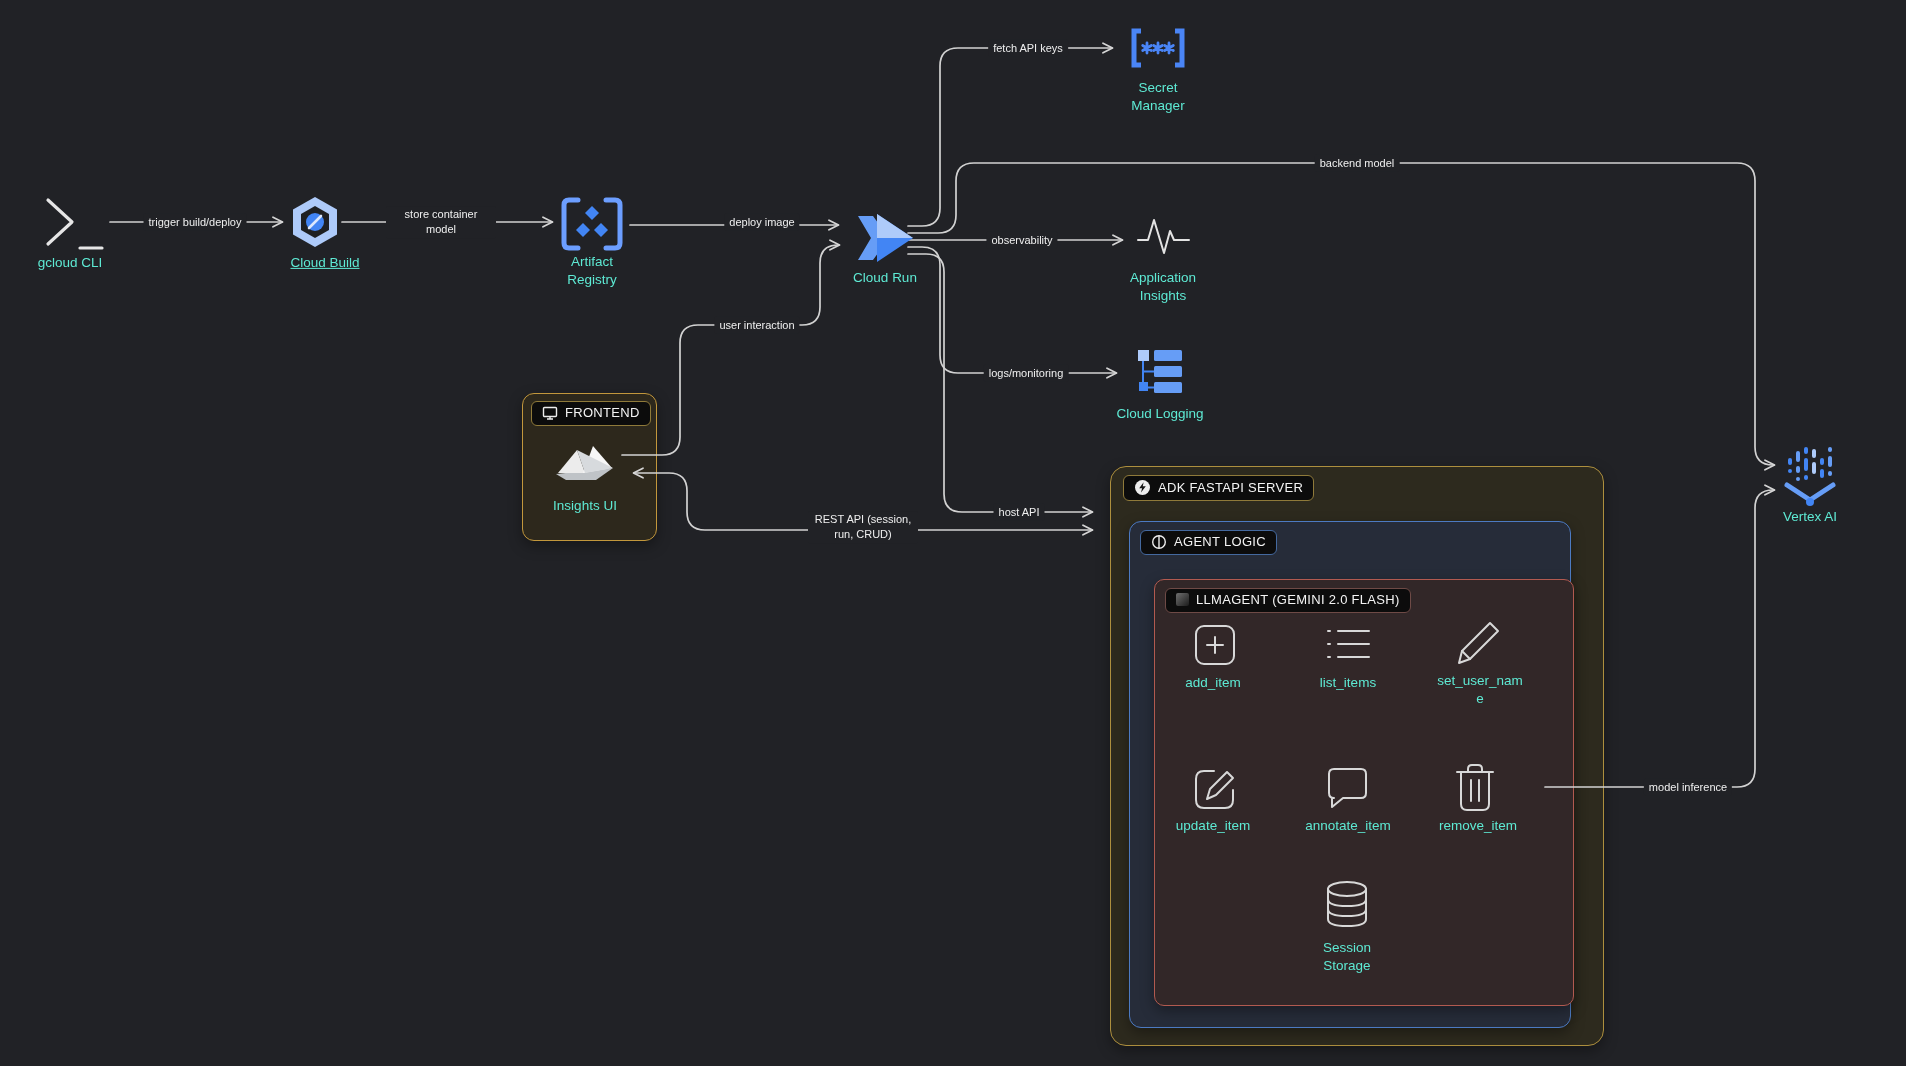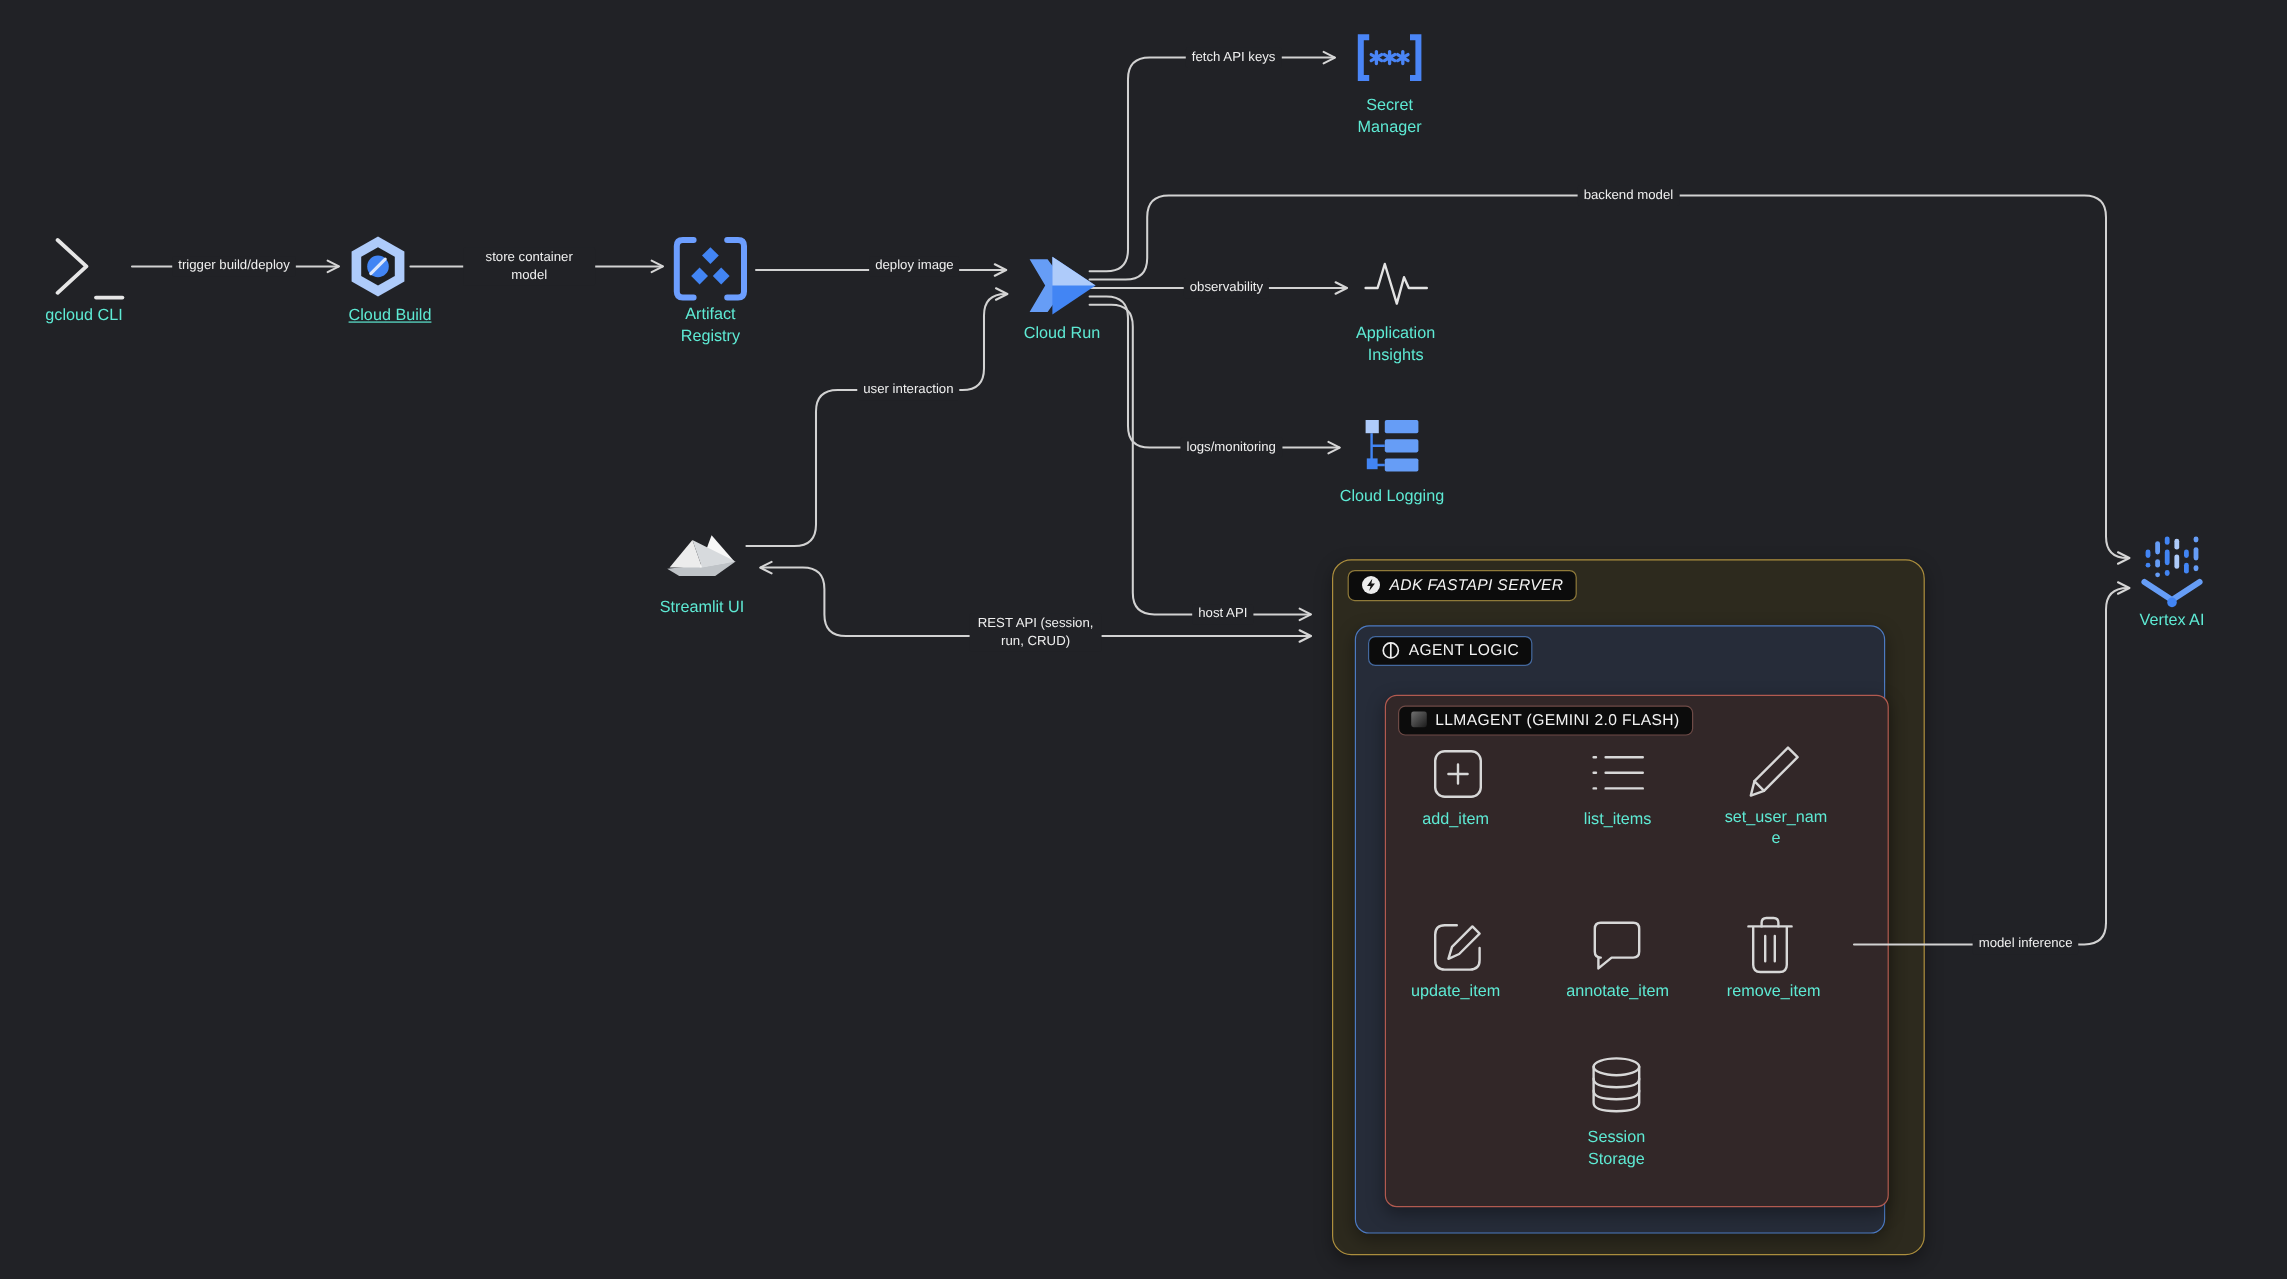--- a/index.html
+++ b/index.html
@@ -10,21 +10,21 @@
   .box-frontend{left:522px;top:393px;width:133px;height:146px;border:1.5px solid #c2973c;background:#2d281c;}
   .box-adk{left:1110px;top:466px;width:492px;height:578px;border:1.5px solid #ad8f3e;border-radius:16px;background:#2d2a1e;}
   .box-agent{left:18px;top:54px;width:440px;height:505px;border:1.5px solid #4c7ac2;background:#262c39;}
   .box-llm{left:24px;top:57px;width:394px;height:425px;border:1.5px solid #b25a50;border-radius:10px;background:#322728;padding-left:24px;}
   
   .tag{position:absolute;display:inline-flex;align-items:center;gap:7px;background:#0c0c0c;
        border:1px solid #8f7a3a;padding:3px 10px 4px;border-radius:6px;font-size:13px;
        color:#f4f4f4;letter-spacing:.3px;white-space:nowrap;line-height:1.2;}
   .tag svg{display:block;}
   .tag-frontend{left:8px;top:7px;}
-  .tag-adk{left:12px;top:8px;font-style:italic;}
+  .tag-adk{left:12px;top:8px;}
   .tag-agent{left:10px;top:8px;border-color:#44699f;}
   .tag-llm{left:10px;top:8px;border-color:#6e4a46;}
   .sq-grad{width:13px;height:13px;border-radius:2px;background:linear-gradient(135deg,#707070,#1b1b1b);display:inline-block;}
   
   .wires{position:absolute;left:0;top:0;z-index:2;pointer-events:none;}
   
   .lbl{position:absolute;z-index:3;transform:translate(-50%,-50%);text-align:center;
        font-size:13.5px;line-height:1.35;color:#5eead4;white-space:nowrap;}
   .wrap{white-space:normal;}
   .edge{font-size:11px;background:#212226;padding:1px 5px;border-radius:2px;color:#efefef;}
@@ -41,20 +41,29 @@
   .le-backend{left:1357px;top:163px;} .le-observ{left:1022px;top:240px;}
   .le-logs{left:1026px;top:373px;} .le-host{left:1019px;top:512px;}
   .le-user{left:757px;top:325px;} .le-rest{left:863px;top:527px;width:100px;}
   .le-model{left:1688px;top:787px;}
 </style>
 </head>
 <body>
 
 <div class="canvas">
 
+  <div class="gbox box-frontend">
+    <div class="tag tag-frontend">
+      <svg width="16" height="16" viewBox="0 0 16 16">
+        <rect x="1.5" y="2.5" width="13" height="9" rx="1" fill="none" stroke="#ededed" stroke-width="1.4"></rect>
+        <path d="M8 11.5 V14 M5 14 H11" stroke="#ededed" stroke-width="1.4" fill="none"></path>
+      </svg>
+      <span>FRONTEND</span>
+    </div>
+  </div>
 
   <div class="gbox box-adk">
     <div class="tag tag-adk">
       <svg width="17" height="17" viewBox="0 0 17 17">
         <circle cx="8.5" cy="8.5" r="7.5" fill="#ededed"></circle>
         <polygon points="9.6,3.2 5.2,9.3 8.1,9.3 7.0,13.6 11.8,7.3 8.8,7.3" fill="#141414"></polygon>
       </svg>
       <span>ADK FASTAPI SERVER</span>
     </div>
 
@@ -215,21 +224,21 @@
   </svg>
 
   <div class="lbl lb-gcloud">gcloud CLI</div>
   <div class="lbl lb-cloudbuild">Cloud Build</div>
   <div class="lbl lb-artifact wrap">Artifact Registry</div>
   <div class="lbl lb-cloudrun">Cloud Run</div>
   <div class="lbl lb-secret wrap">Secret Manager</div>
   <div class="lbl lb-appins wrap">Application Insights</div>
   <div class="lbl lb-logging">Cloud Logging</div>
   <div class="lbl lb-vertex">Vertex AI</div>
-  <div class="lbl lb-streamlit">Streamlit UI</div>
+  <div class="lbl lb-streamlit">Insights UI</div>
   <div class="lbl lb-session wrap">Session Storage</div>
 
   <div class="lbl lb-t0">add_item</div>
   <div class="lbl lb-t1">list_items</div>
   <div class="lbl lb-t2 wrap">set_user_name</div>
   <div class="lbl lb-t3">update_item</div>
   <div class="lbl lb-t4">annotate_item</div>
   <div class="lbl lb-t5">remove_item</div>
 
   <div class="lbl edge le-trigger">trigger build/deploy</div>

